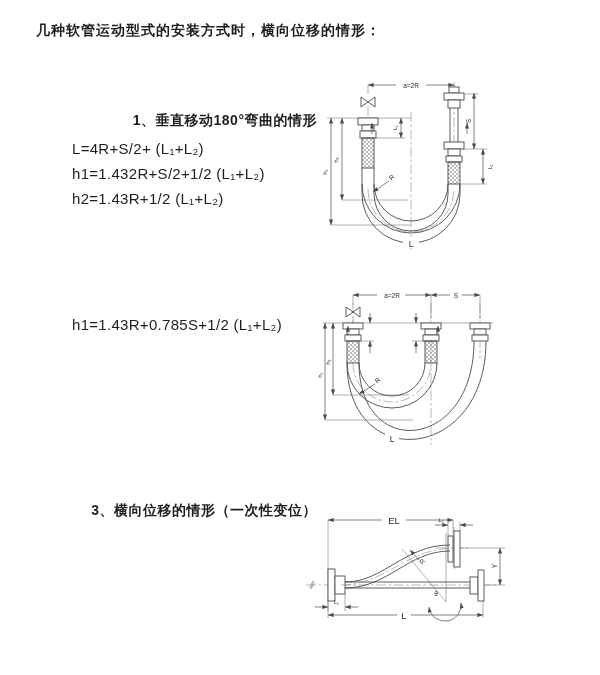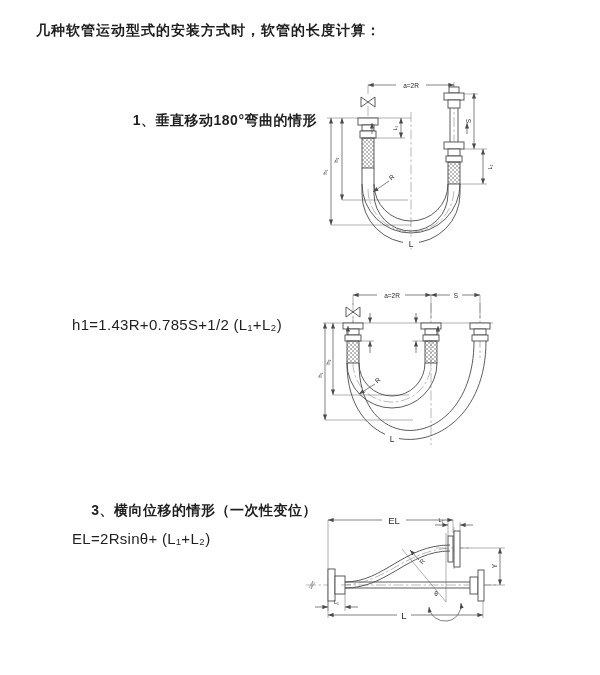--- a/index.html
+++ b/index.html
@@ -33,36 +33,40 @@
   .wbg{fill:#ffffff;stroke:none;}
   svg text{font-family:"Liberation Sans","DejaVu Sans",sans-serif;fill:#2c2c2c;}
   .t5{font-size:5.5px;}
   .t6{font-size:6.5px;}
   .t8{font-size:8.5px;}
   .t9{font-size:9.5px;}
 </style>
 </head>
 <body>
 
-<div class="doc-title">几种软管运动型式的安装方式时，软管的长度计算：</div>
+<div class="doc-title">几种软管运动型式的安装方式时，横向位移的情形：</div>
 
 <div class="sec" id="s1">
   <div class="sec-heading">1、垂直移动180°弯曲的情形</div>
+  <div class="formulas">
+    <div class="formula">L=4R+S/2+ (L₁+L₂)</div>
+    <div class="formula">h1=1.432R+S/2+1/2 (L₁+L₂)</div>
+    <div class="formula">h2=1.43R+1/2 (L₁+L₂)</div>
+  </div>
 </div>
 
 <div class="sec" id="s2">
   <div class="formulas">
     <div class="formula">h1=1.43R+0.785S+1/2 (L₁+L₂)</div>
   </div>
 </div>
 
 <div class="sec" id="s3">
   <div class="sec-heading">3、横向位移的情形（一次性变位）</div>
   <div class="formulas">
-    <div class="formula">EL=2Rsinθ+ (L₁+L₂)</div>
   </div>
 </div>
 
 <svg class="dwg" id="d1" width="220" height="192" viewBox="0 0 220 192">
   <defs>
     <marker id="ar1" viewBox="0 0 8 6" refX="8" refY="3" markerWidth="8" markerHeight="6" orient="auto-start-reverse">
       <path d="M0,0 L8,3 L0,6 Z" fill="#4a4a4a"></path>
     </marker>
     <pattern id="ht1" width="4" height="4" patternUnits="userSpaceOnUse">
       <path d="M0,4 L4,0 M0,0 L4,4" stroke="#777" stroke-width="0.5"></path>

